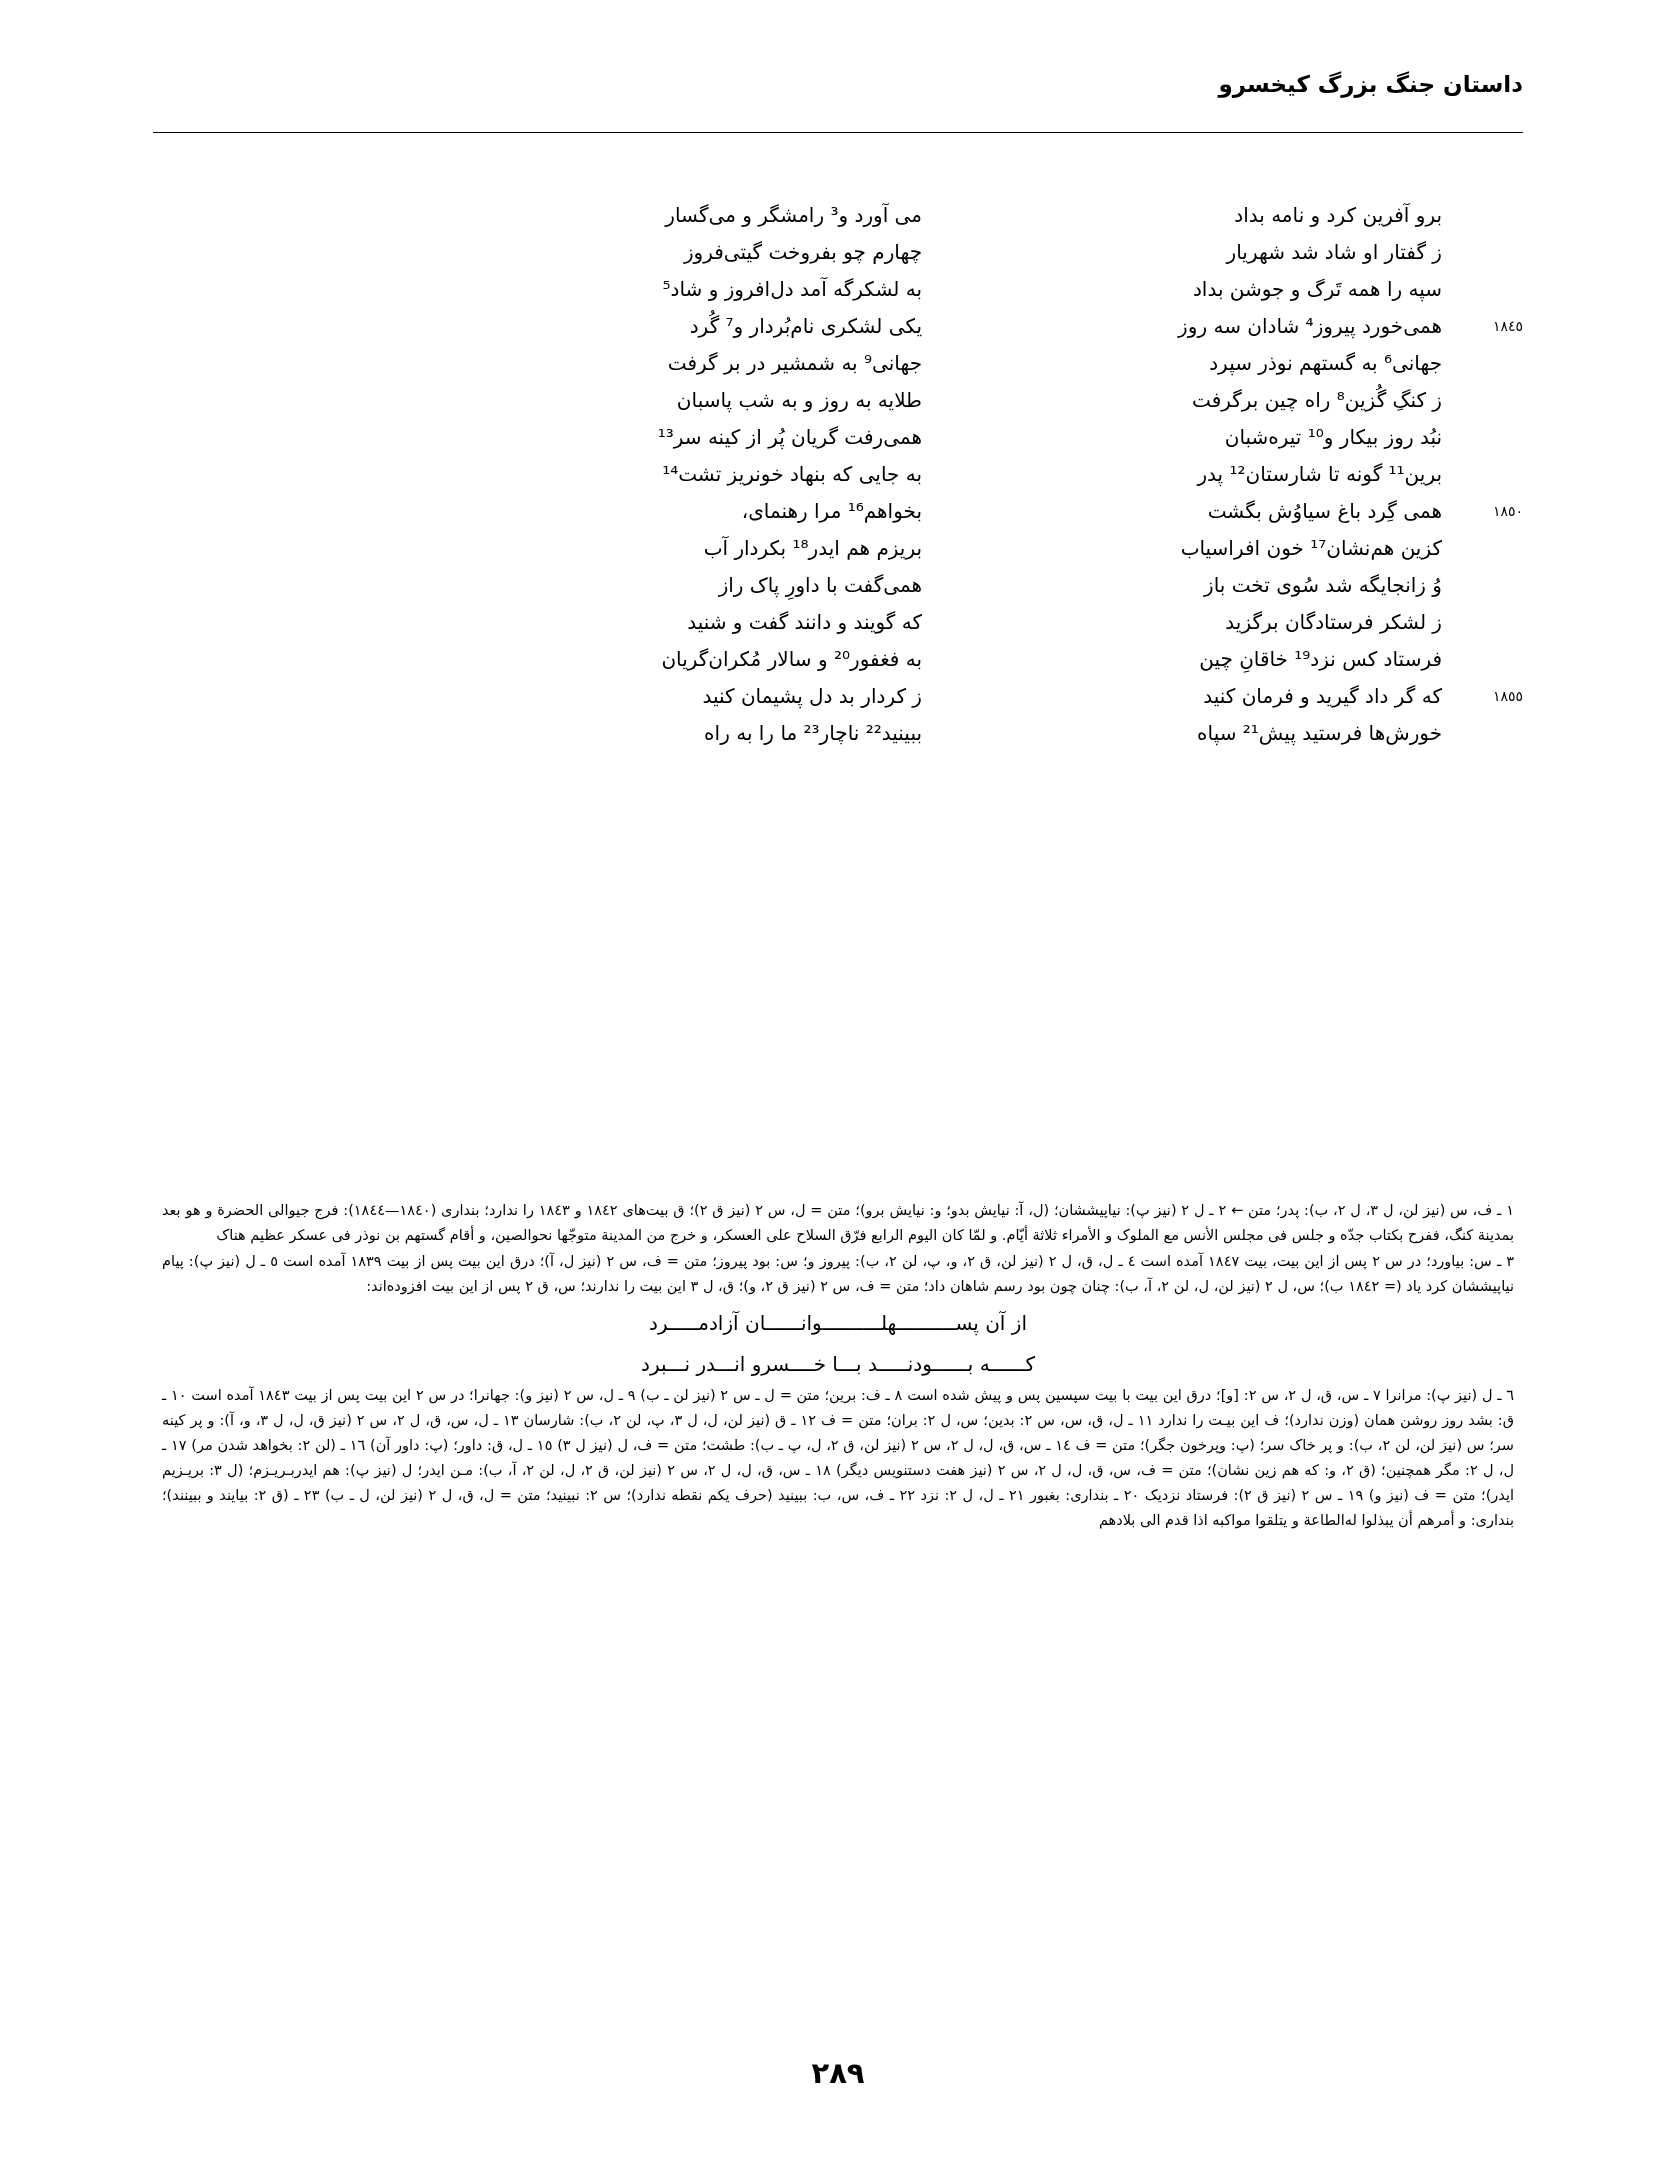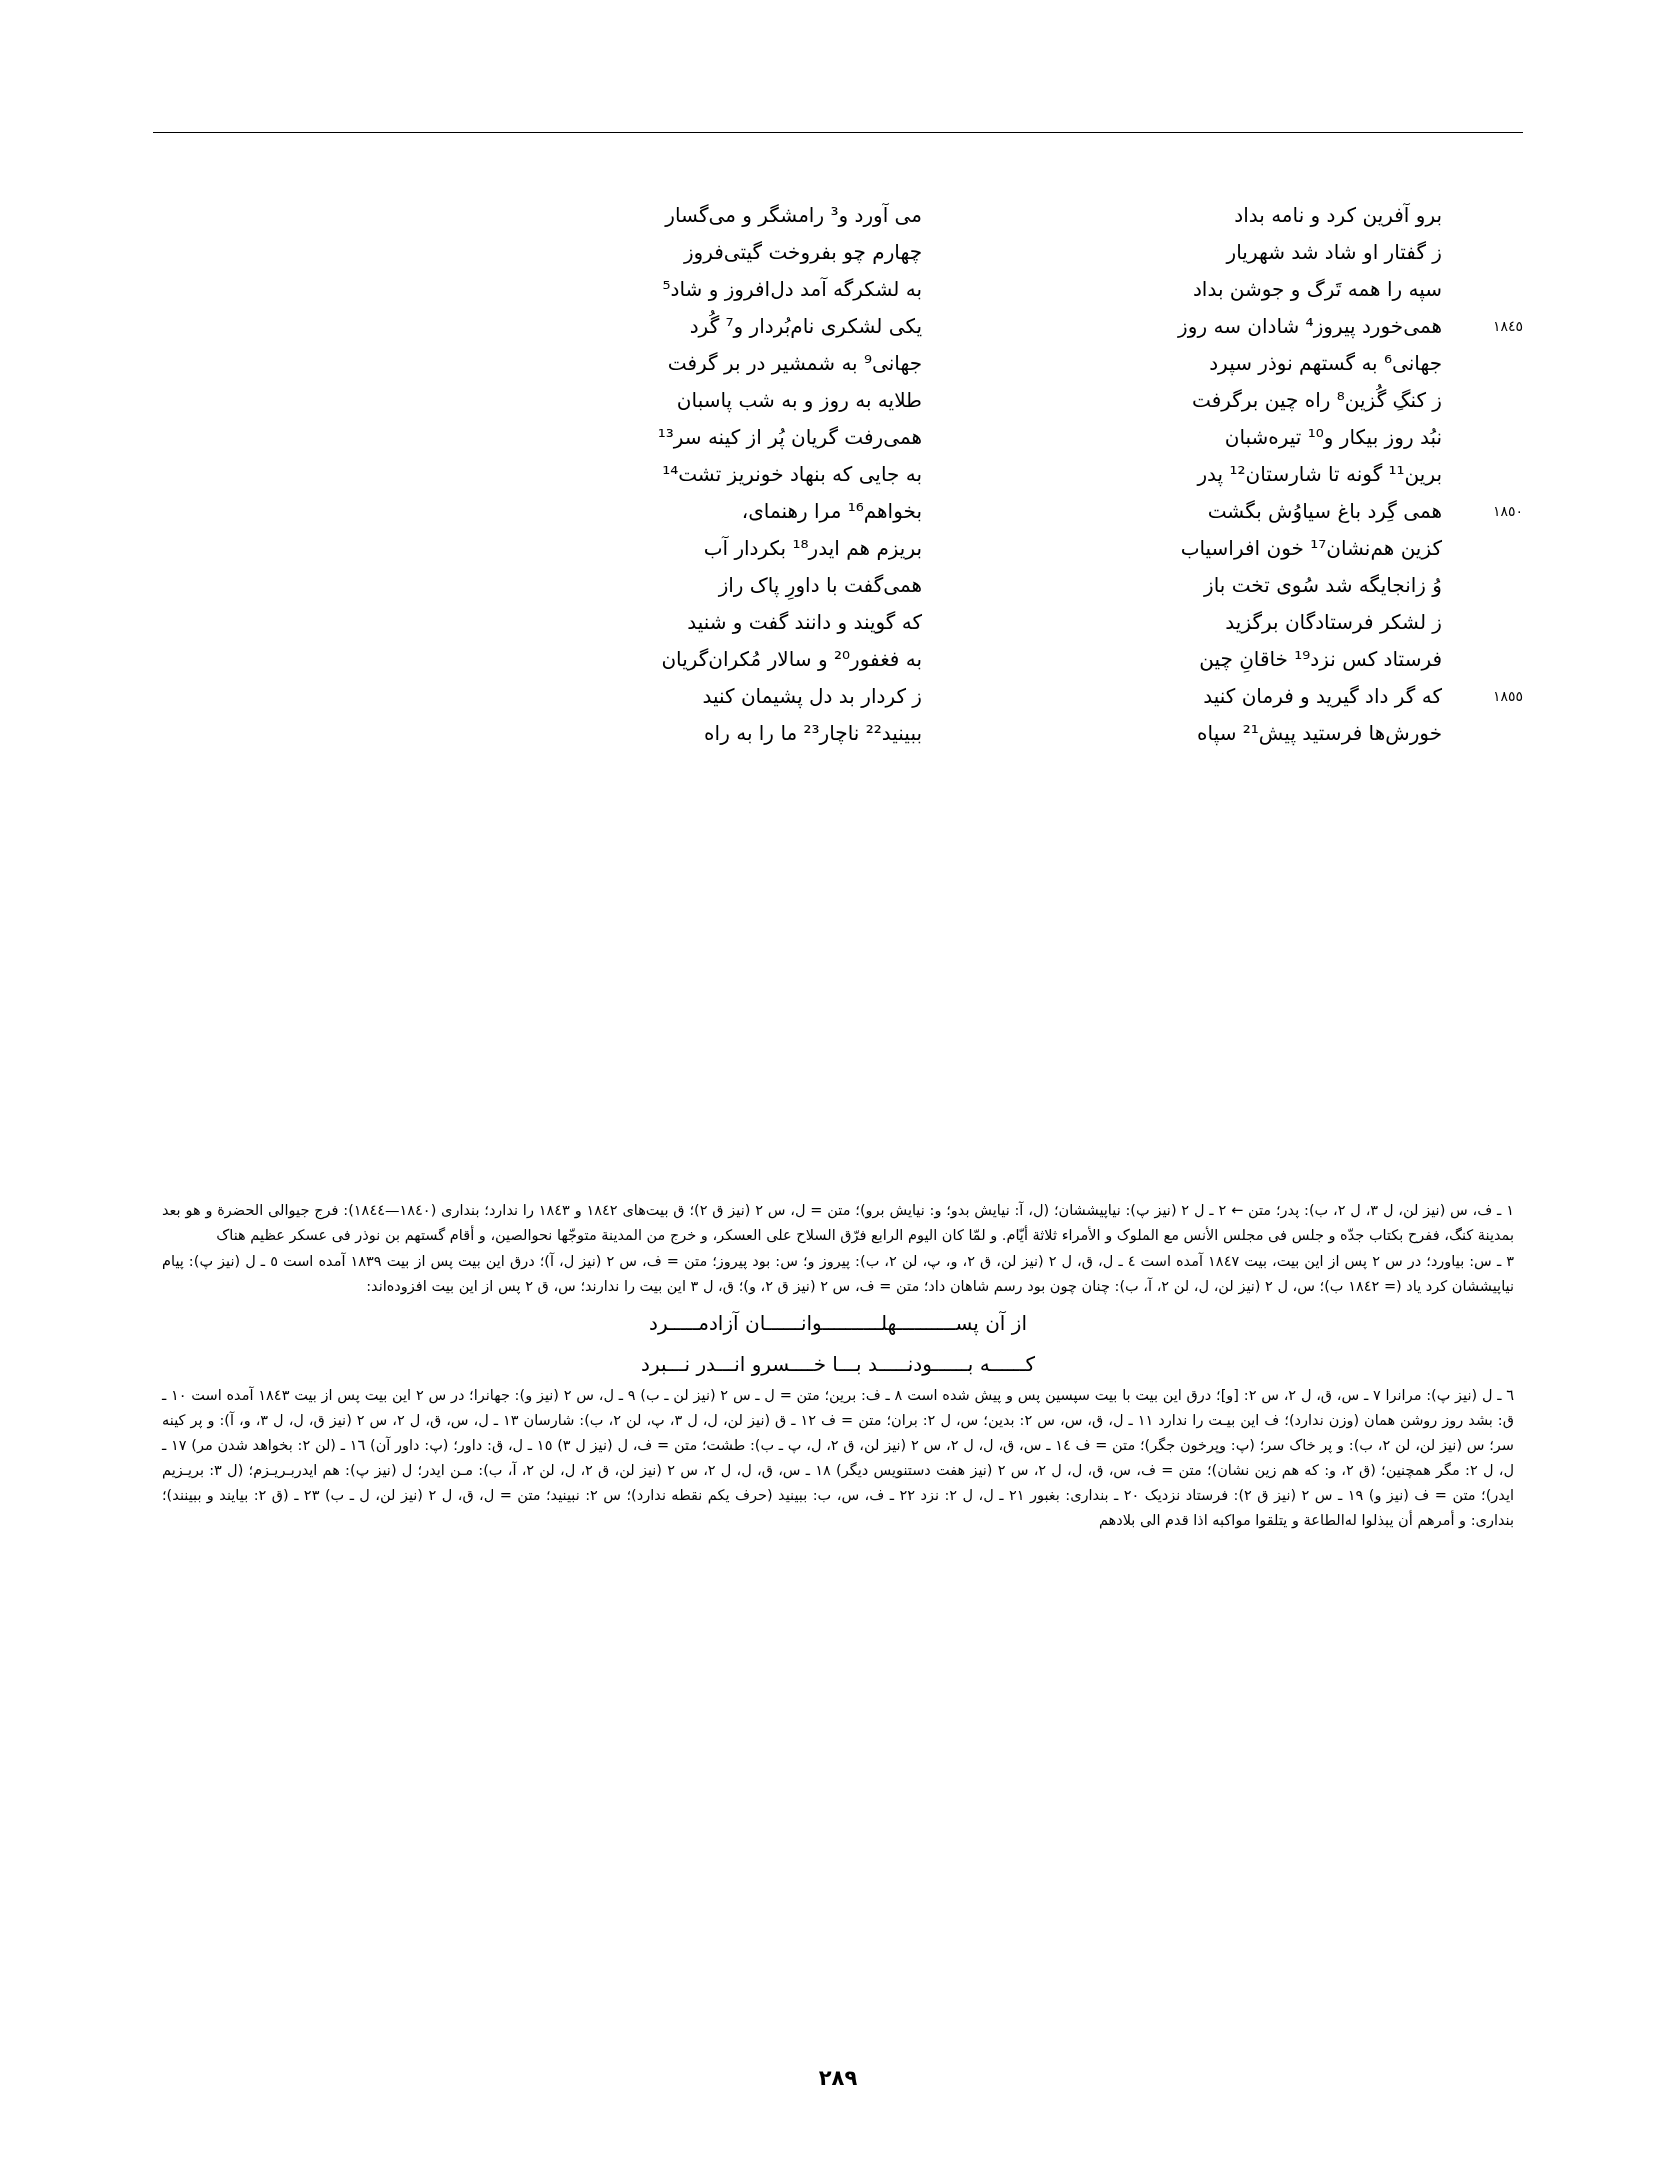--- a/index.html
+++ b/index.html
@@ -111,29 +111,32 @@
   }
   .inset-verse.second .iv-inner { width: 608px; }
 
   
   .page-number {
     position: absolute;
     bottom: 93px;
     left: 0;
     right: 0;
     text-align: center;
-    font-size: 21px;
+    font-size: 29px;
     font-weight: bold;
   }
 </style>
 </head>
 <body>
 
 <div class="page">
 
+  <div class="header">
+    <div class="header-title">داستان جنگ بزرگ کیخسرو</div>
+  </div>
   <div class="header-rule"></div>
 
   <div class="verse-area">
     <div class="verse-grid">
 
       <div class="col col-num">
         <div class="num-line"></div>
         <div class="num-line"></div>
         <div class="num-line"></div>
         <div class="num-line">١٨٤٥</div>

